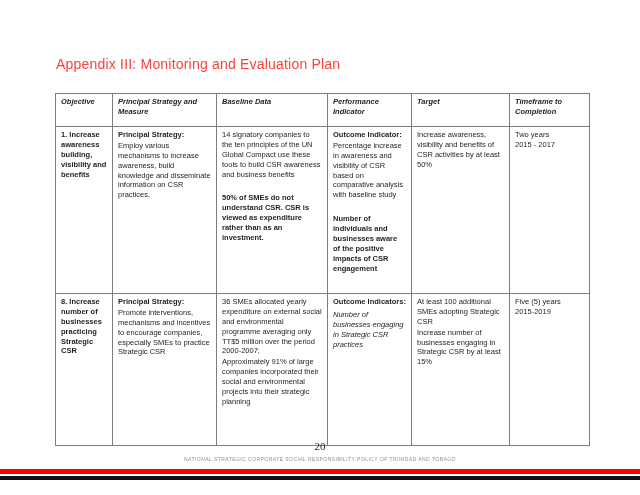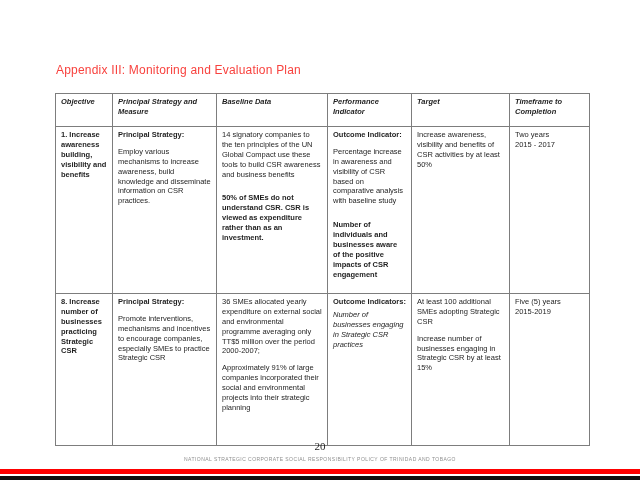--- a/index.html
+++ b/index.html
@@ -12,22 +12,22 @@
     height: 495px;
     position: relative;
     overflow: hidden;
     font-family: "Liberation Sans", sans-serif;
     color: #1f1f1f;
     -webkit-font-smoothing: antialiased;
   }
   .page-title {
     position: absolute;
     left: 56px;
-    top: 63px;
-    font-size: 12px;
+    top: 56px;
+    font-size: 14px;
     letter-spacing: 0.2px;
     color: #f8423e;
     font-weight: 400;
   }
   table.me-table {
     position: absolute;
     left: 55px;
     top: 93px;
     width: 534px;
     border-collapse: collapse;
@@ -46,21 +46,21 @@
   table.me-table th {
     font-weight: bold;
     font-style: italic;
     height: 26px;
   }
   tr.row-1 td { height: 160px; }
   tr.row-2 td { height: 145px; }
   .cell p {
     margin: 0 0 0 0;
   }
-  .cell p + p { margin-top: 7px; }
+  .cell p + p { margin-top: 1px; }
   .cell p.gap-lg { margin-top: 14px; font-weight: bold; }
   .cell p.gap-sm { margin-top: 3px; font-style: italic; }
   .bold { font-weight: bold; }
   .pre { white-space: pre-line; }
   .page-number {
     position: absolute;
     top: 440px;
     left: 0;
     width: 100%;
     text-align: center;

